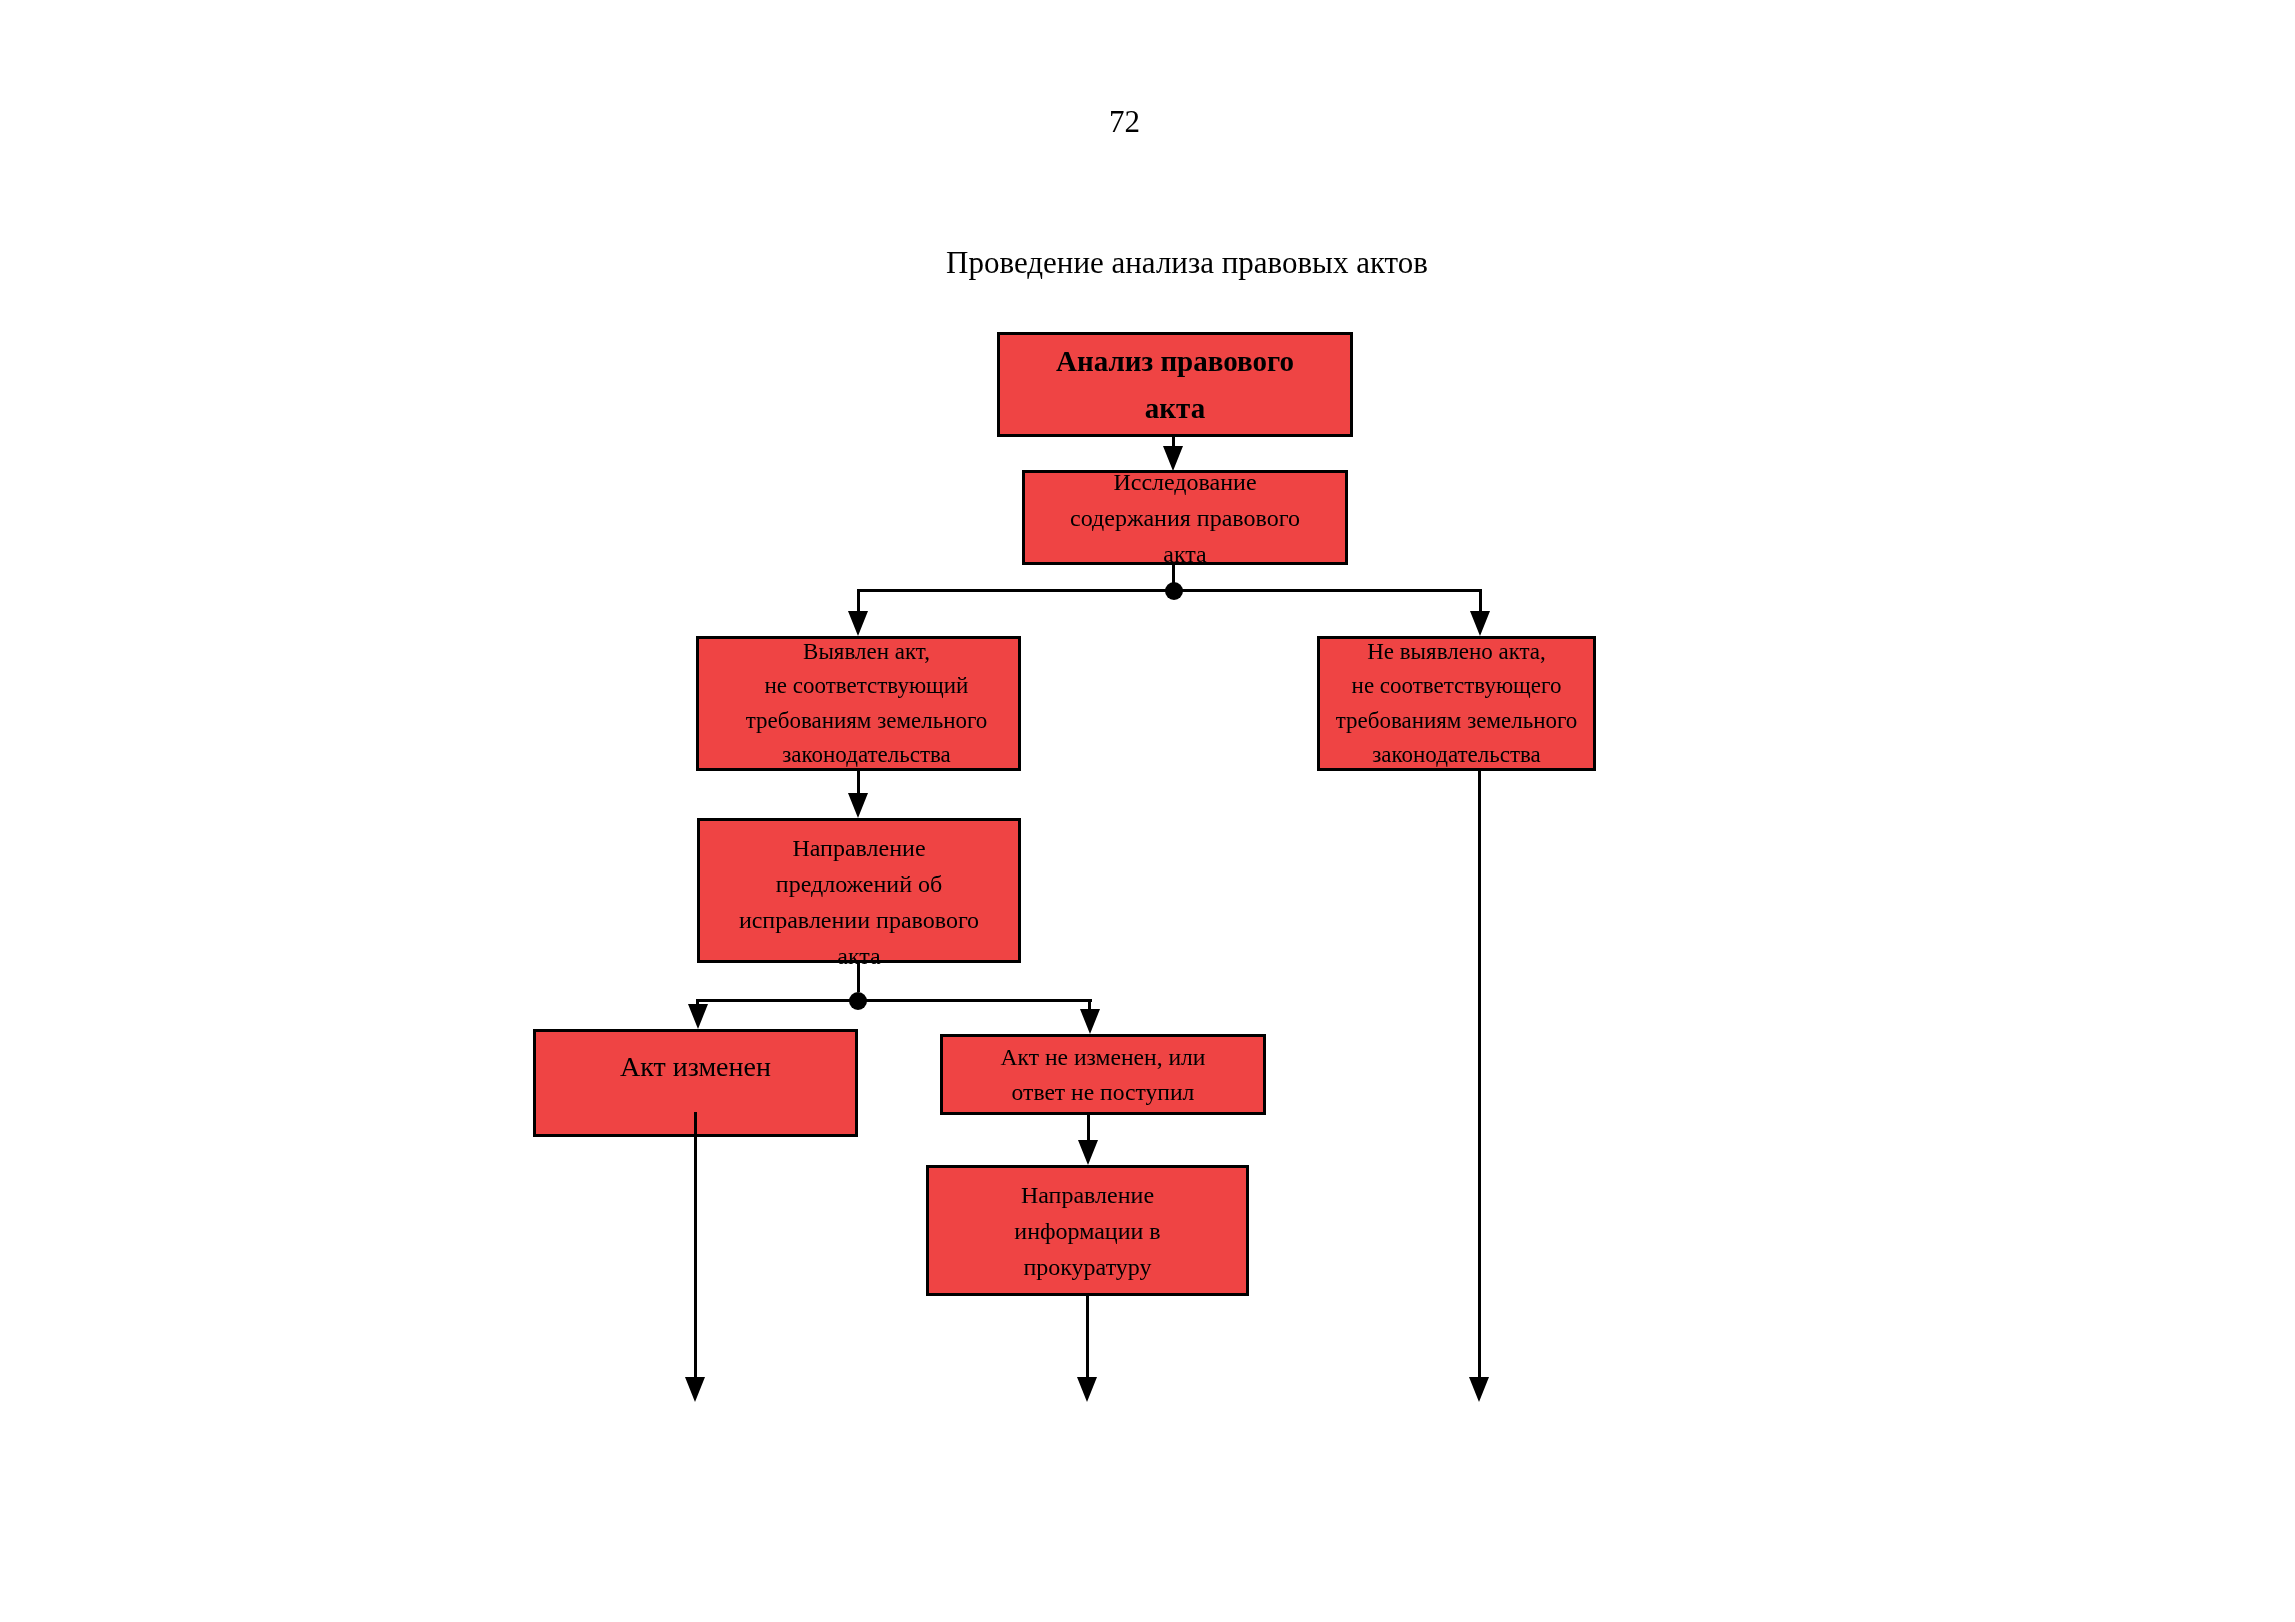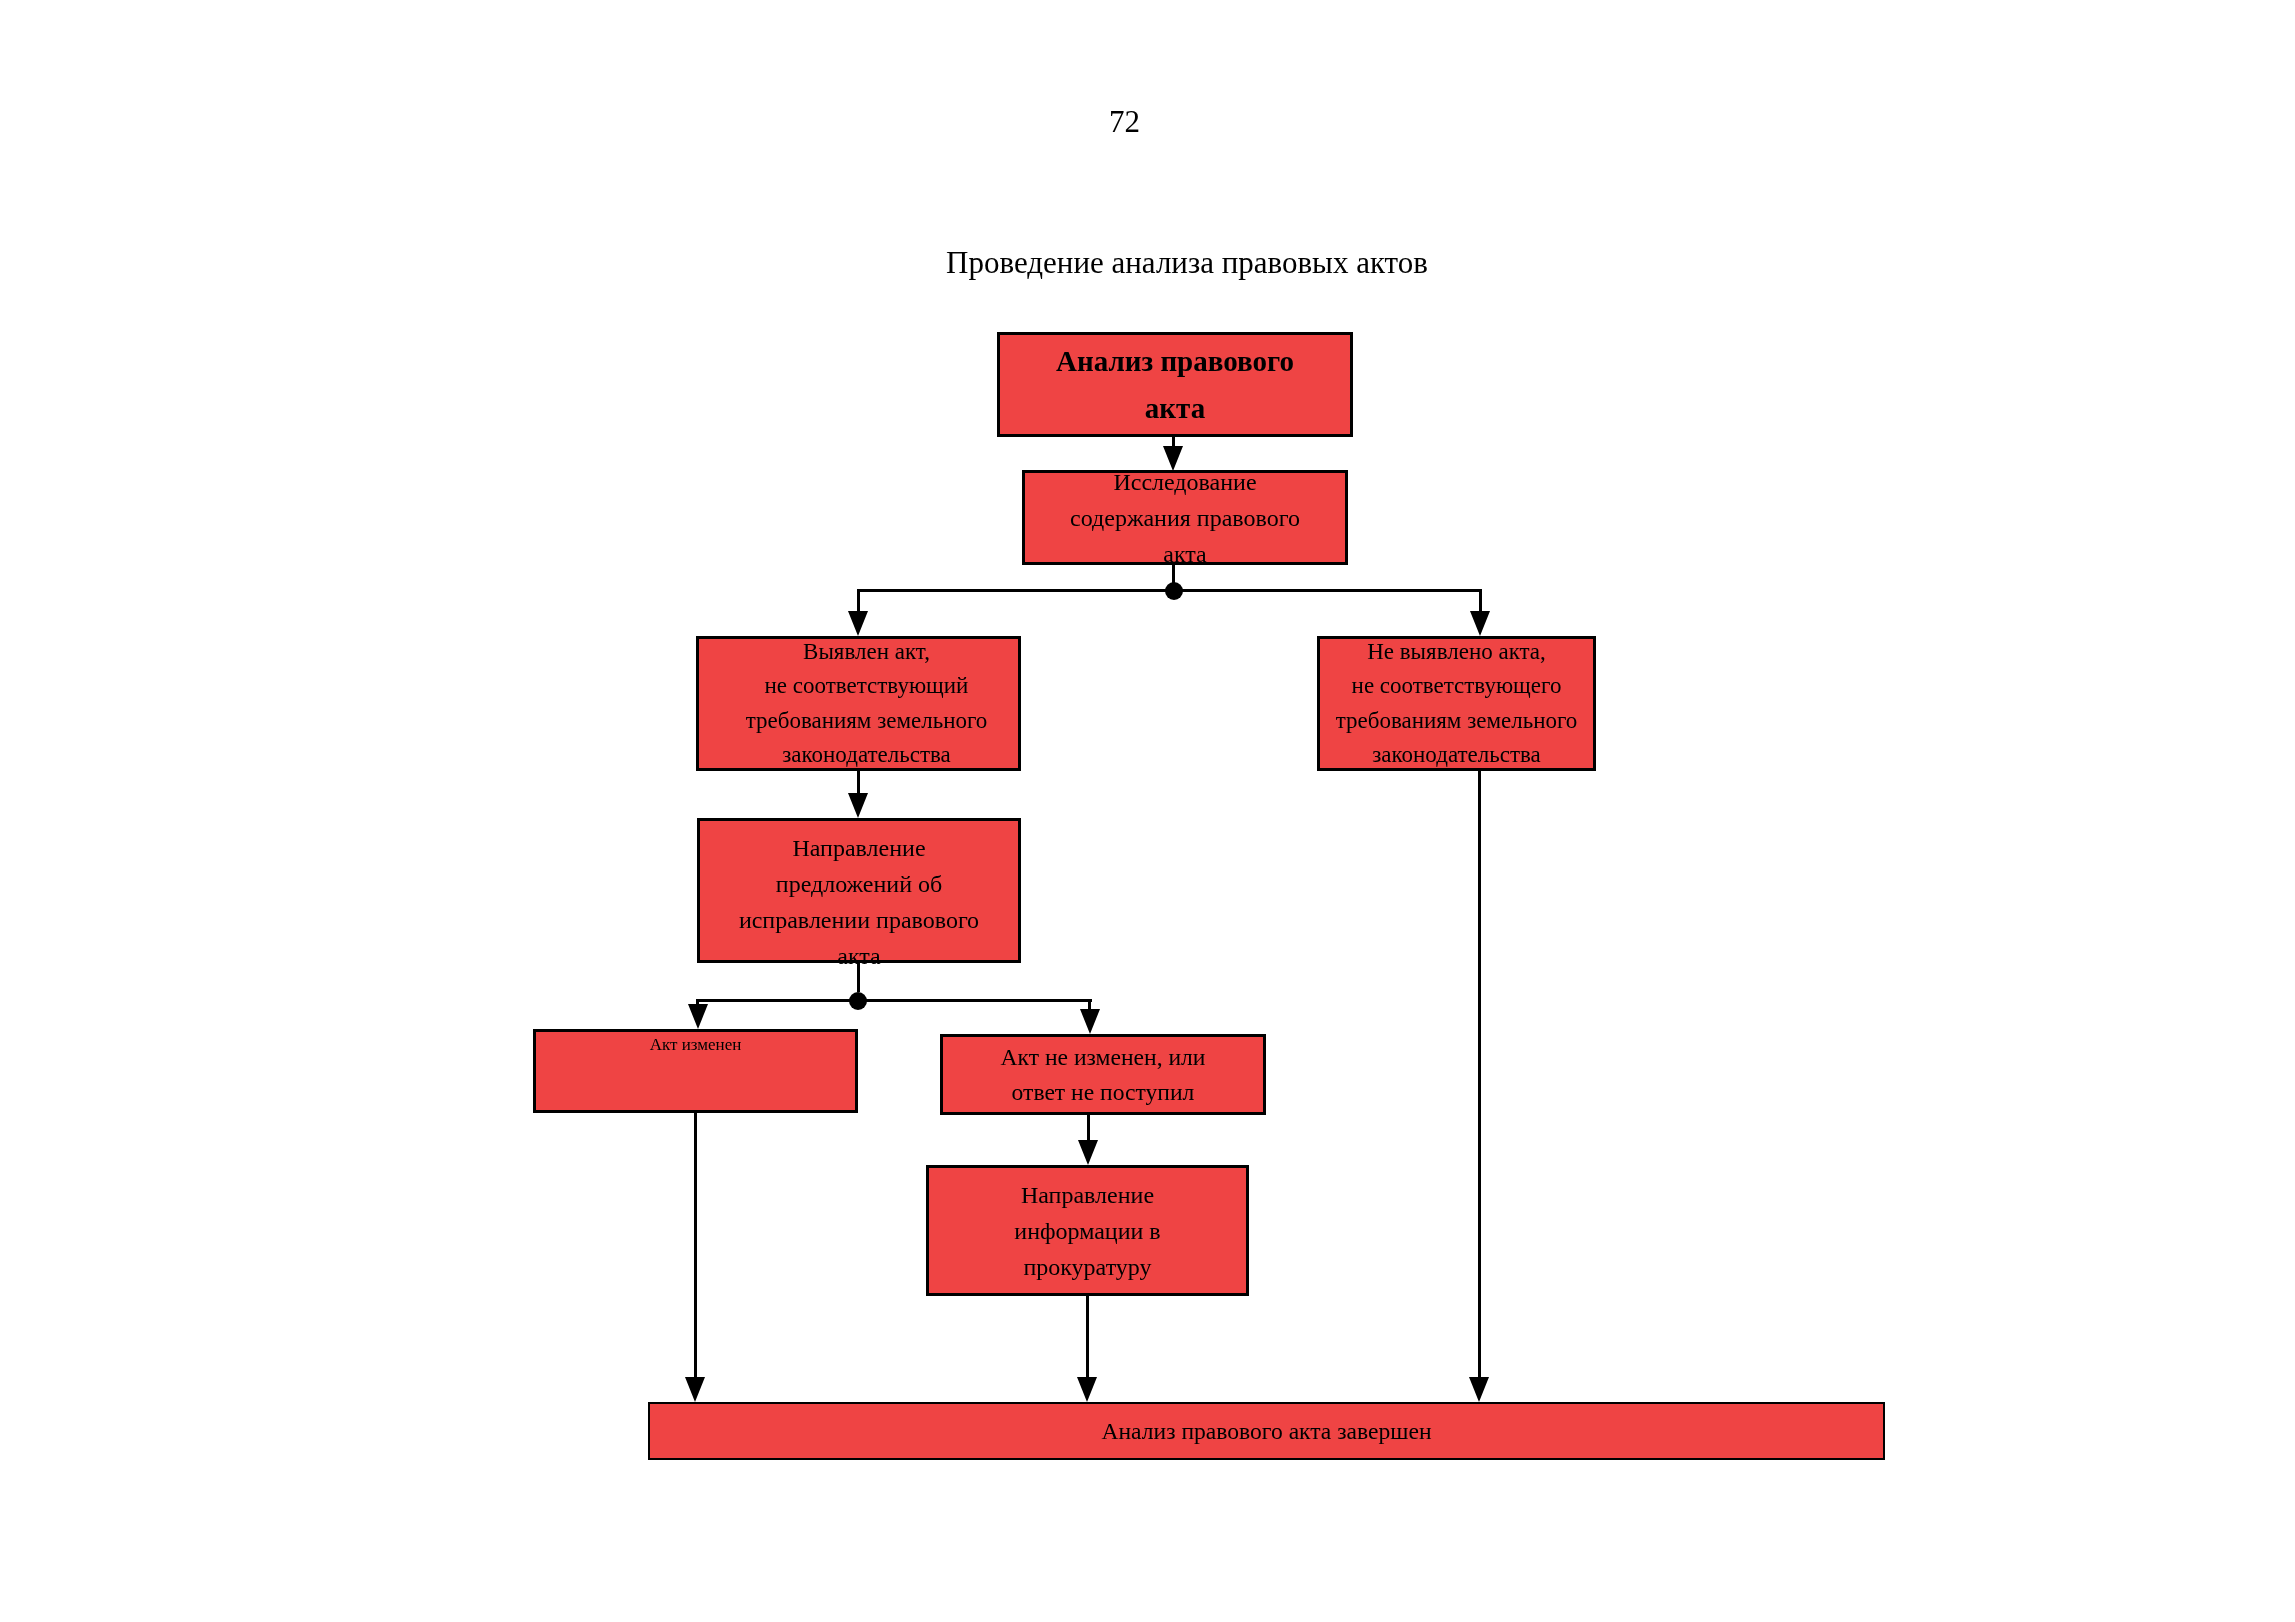--- a/index.html
+++ b/index.html
@@ -53,21 +53,21 @@
     left: 997px; top: 332px; width: 356px; height: 105px;
     border-width: 3.9px;
     font-weight: bold;
     font-size: 29px;
     line-height: 1.6;
   }
   .box-research  { left: 1014px; top: 470px;  width: 326px;  height: 95px; font-size: 24px; line-height: 1.5; margin-left: 8px; }
   .box-found     { left: 696px; top: 636px;  width: 325px;  height: 135px; font-size: 23px; line-height: 1.5; padding-left: 16px; }
   .box-notfound  { left: 1317px; top: 636px;  width: 279px;  height: 135px; font-size: 23px; line-height: 1.5; }
   .box-proposals { left: 697px; top: 818px; width: 324px;  height: 145px; font-size: 24px; line-height: 1.5; padding-top: 9.2px; }
-  .box-changed   { left: 533px;  top: 1029px; width: 325px;  height: 84px; font-size: 17px; }
+  .box-changed   { left: 533px;  top: 1029px; width: 325px;  height: 108px; font-size: 28px; padding-top: 13px; }
   .box-notchanged{ left: 940px; top: 1034px; width: 326px;  height: 81px; font-size: 23.6px; line-height: 1.45; }
   .box-prosecutor{ left: 926px; top: 1165px; width: 323px;  height: 131px; font-size: 24px; line-height: 1.5; padding-top: 9.2px; }
   .box-finished  { left: 648px;  top: 1402px; width: 1237px; height: 58px;  border-width: 2.6px; font-size: 23.6px; }
   .line {
     position: absolute;
     background: #000000;
   }
   .arrow-down {
     position: absolute;
     width: 0; height: 0;
@@ -131,23 +131,20 @@
     <span class="lbl">Акт не изменен, или
 ответ не поступил</span>
   </div>
 
   <div class="fbox box-prosecutor v-top">
     <span class="lbl">Направление
 информации в
 прокуратуру</span>
   </div>
 
-  <div class="fbox box-finished">
-    <span class="lbl">Анализ правового акта завершен</span>
-  </div>
 
   <div class="line" style="left:1172px; top:437px; width:3.3px; height:13px;"></div>
   <div class="arrow-down" style="left:1163px; top:446px;"></div>
 
   <div class="line" style="left:1172px; top:565px; width:3.3px; height:27px;"></div>
   <div class="junction-dot" style="left:1165px; top:582px;"></div>
 
   <div class="line" style="left:858px; top:589px; width:624px; height:3.3px;"></div>
 
   <div class="line" style="left:857px; top:589px; width:3.3px; height:23.6px;"></div>

